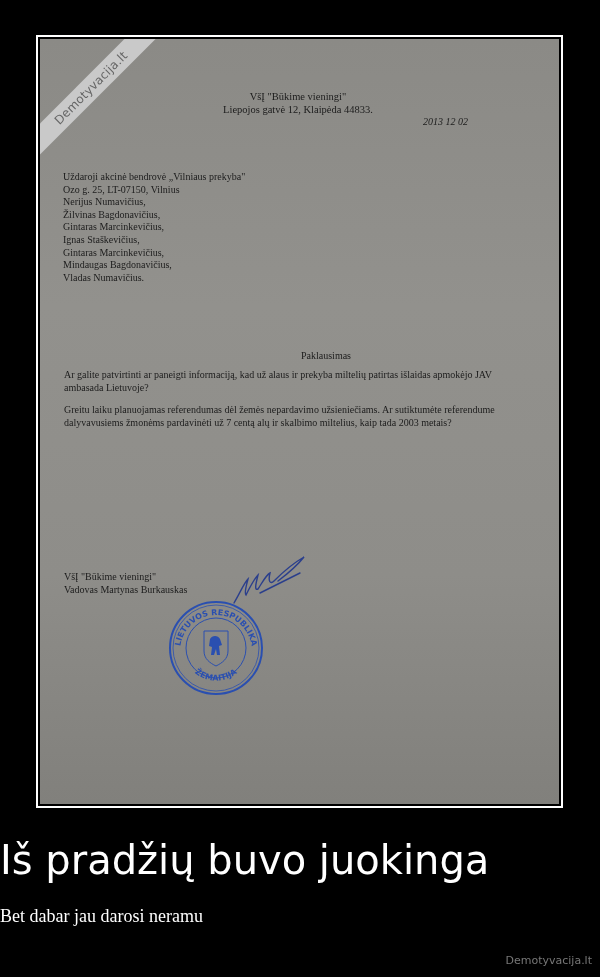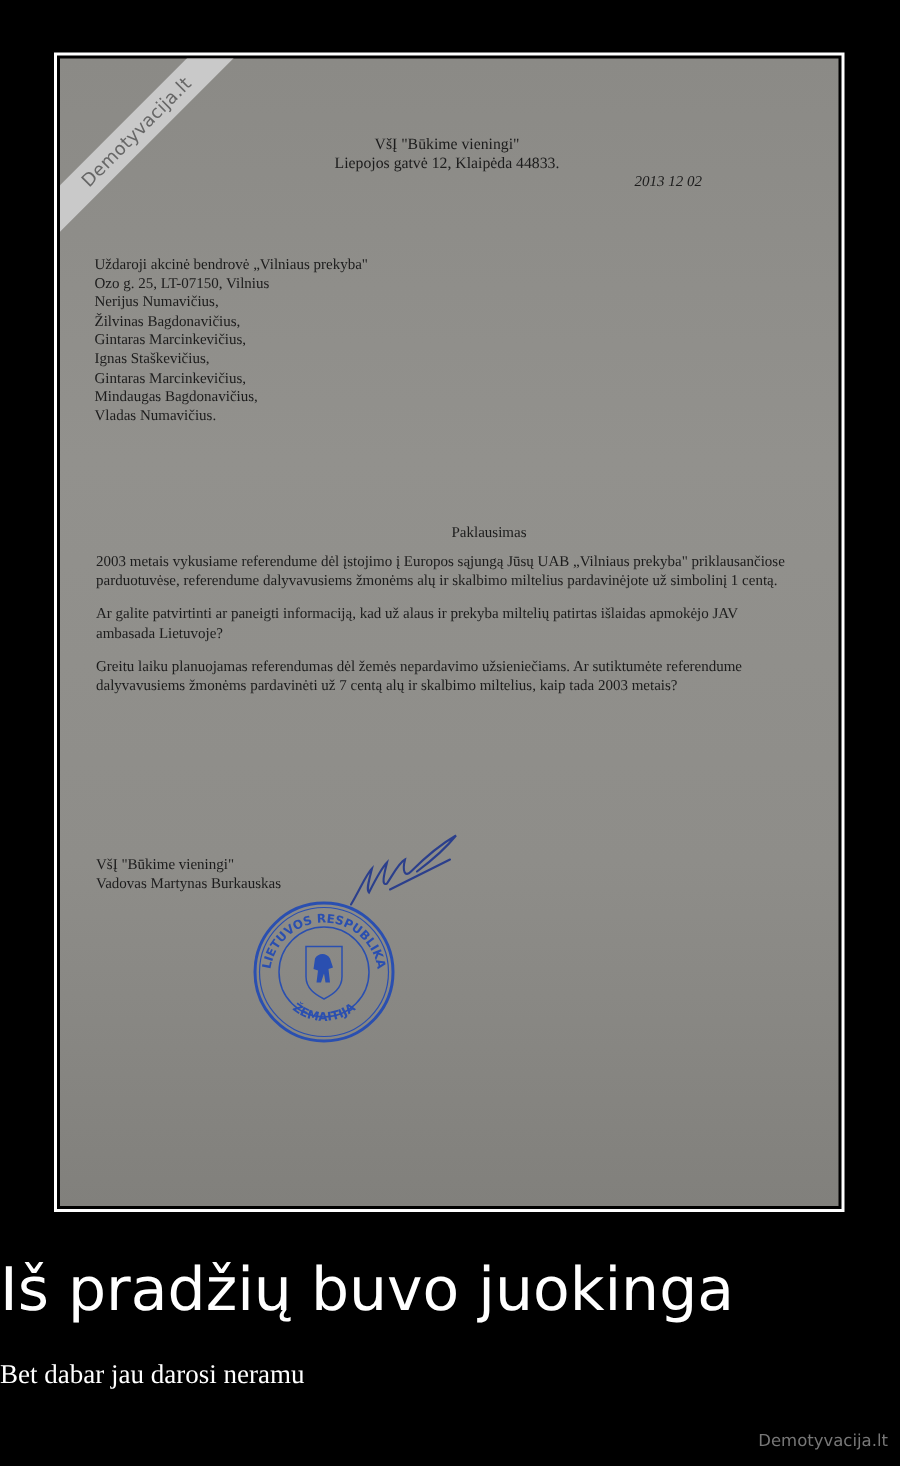--- a/index.html
+++ b/index.html
@@ -60,21 +60,20 @@
       <div>Gintaras Marcinkevičius,</div>
       <div>Ignas Staškevičius,</div>
       <div>Gintaras Marcinkevičius,</div>
       <div>Mindaugas Bagdonavičius,</div>
       <div>Vladas Numavičius.</div>
     </div>
 
     <div class="doc title">Paklausimas</div>
 
     <div class="doc body">
-      <p>2003 metais vykusiame referendume dėl įstojimo į Europos sąjungą Jūsų UAB „Vilniaus prekyba" priklausančiose parduotuvėse, referendume dalyvavusiems žmonėms alų ir skalbimo miltelius pardavinėjote už simbolinį 1 centą.</p>
       <p>Ar galite patvirtinti ar paneigti informaciją, kad už alaus ir prekyba miltelių patirtas išlaidas apmokėjo JAV ambasada Lietuvoje?</p>
       <p>Greitu laiku planuojamas referendumas dėl žemės nepardavimo užsieniečiams. Ar sutiktumėte referendume dalyvavusiems žmonėms pardavinėti už 7 centą alų ir skalbimo miltelius, kaip tada 2003 metais?</p>
     </div>
 
     <div class="doc sig">
       <div>VšĮ "Būkime vieningi"</div>
       <div>Vadovas Martynas Burkauskas</div>
     </div>
 
     <svg class="signature" viewBox="0 0 80 56">

